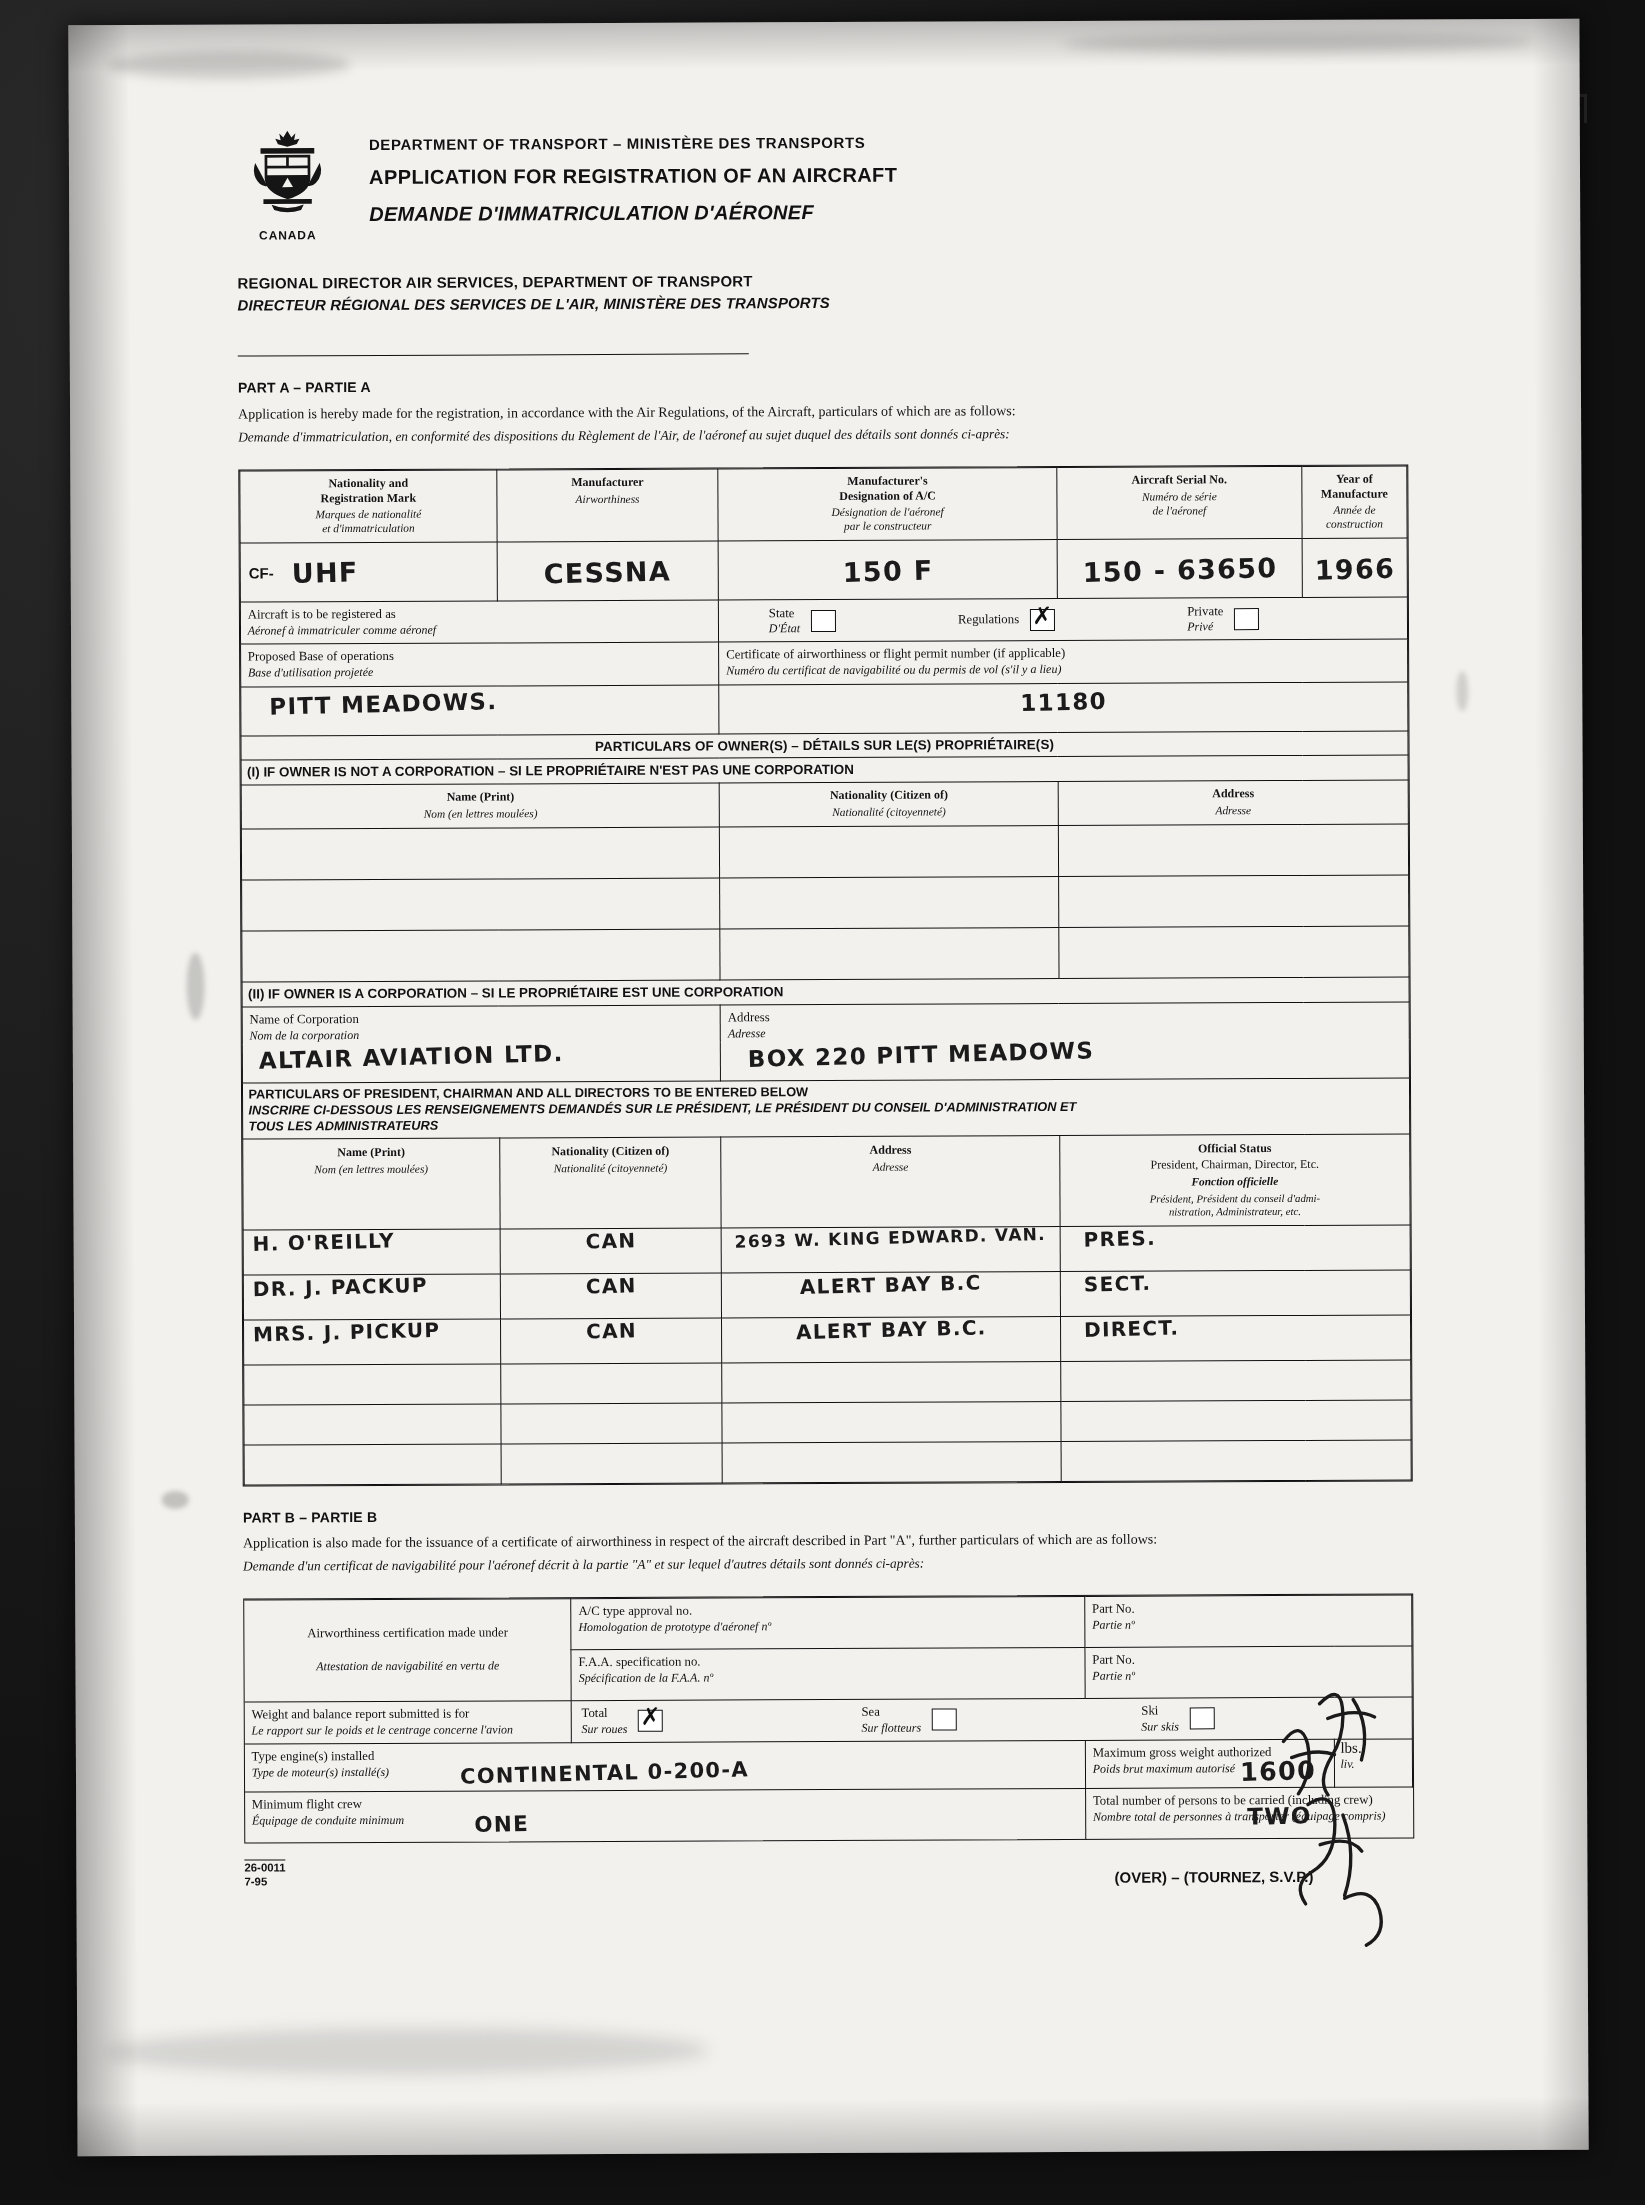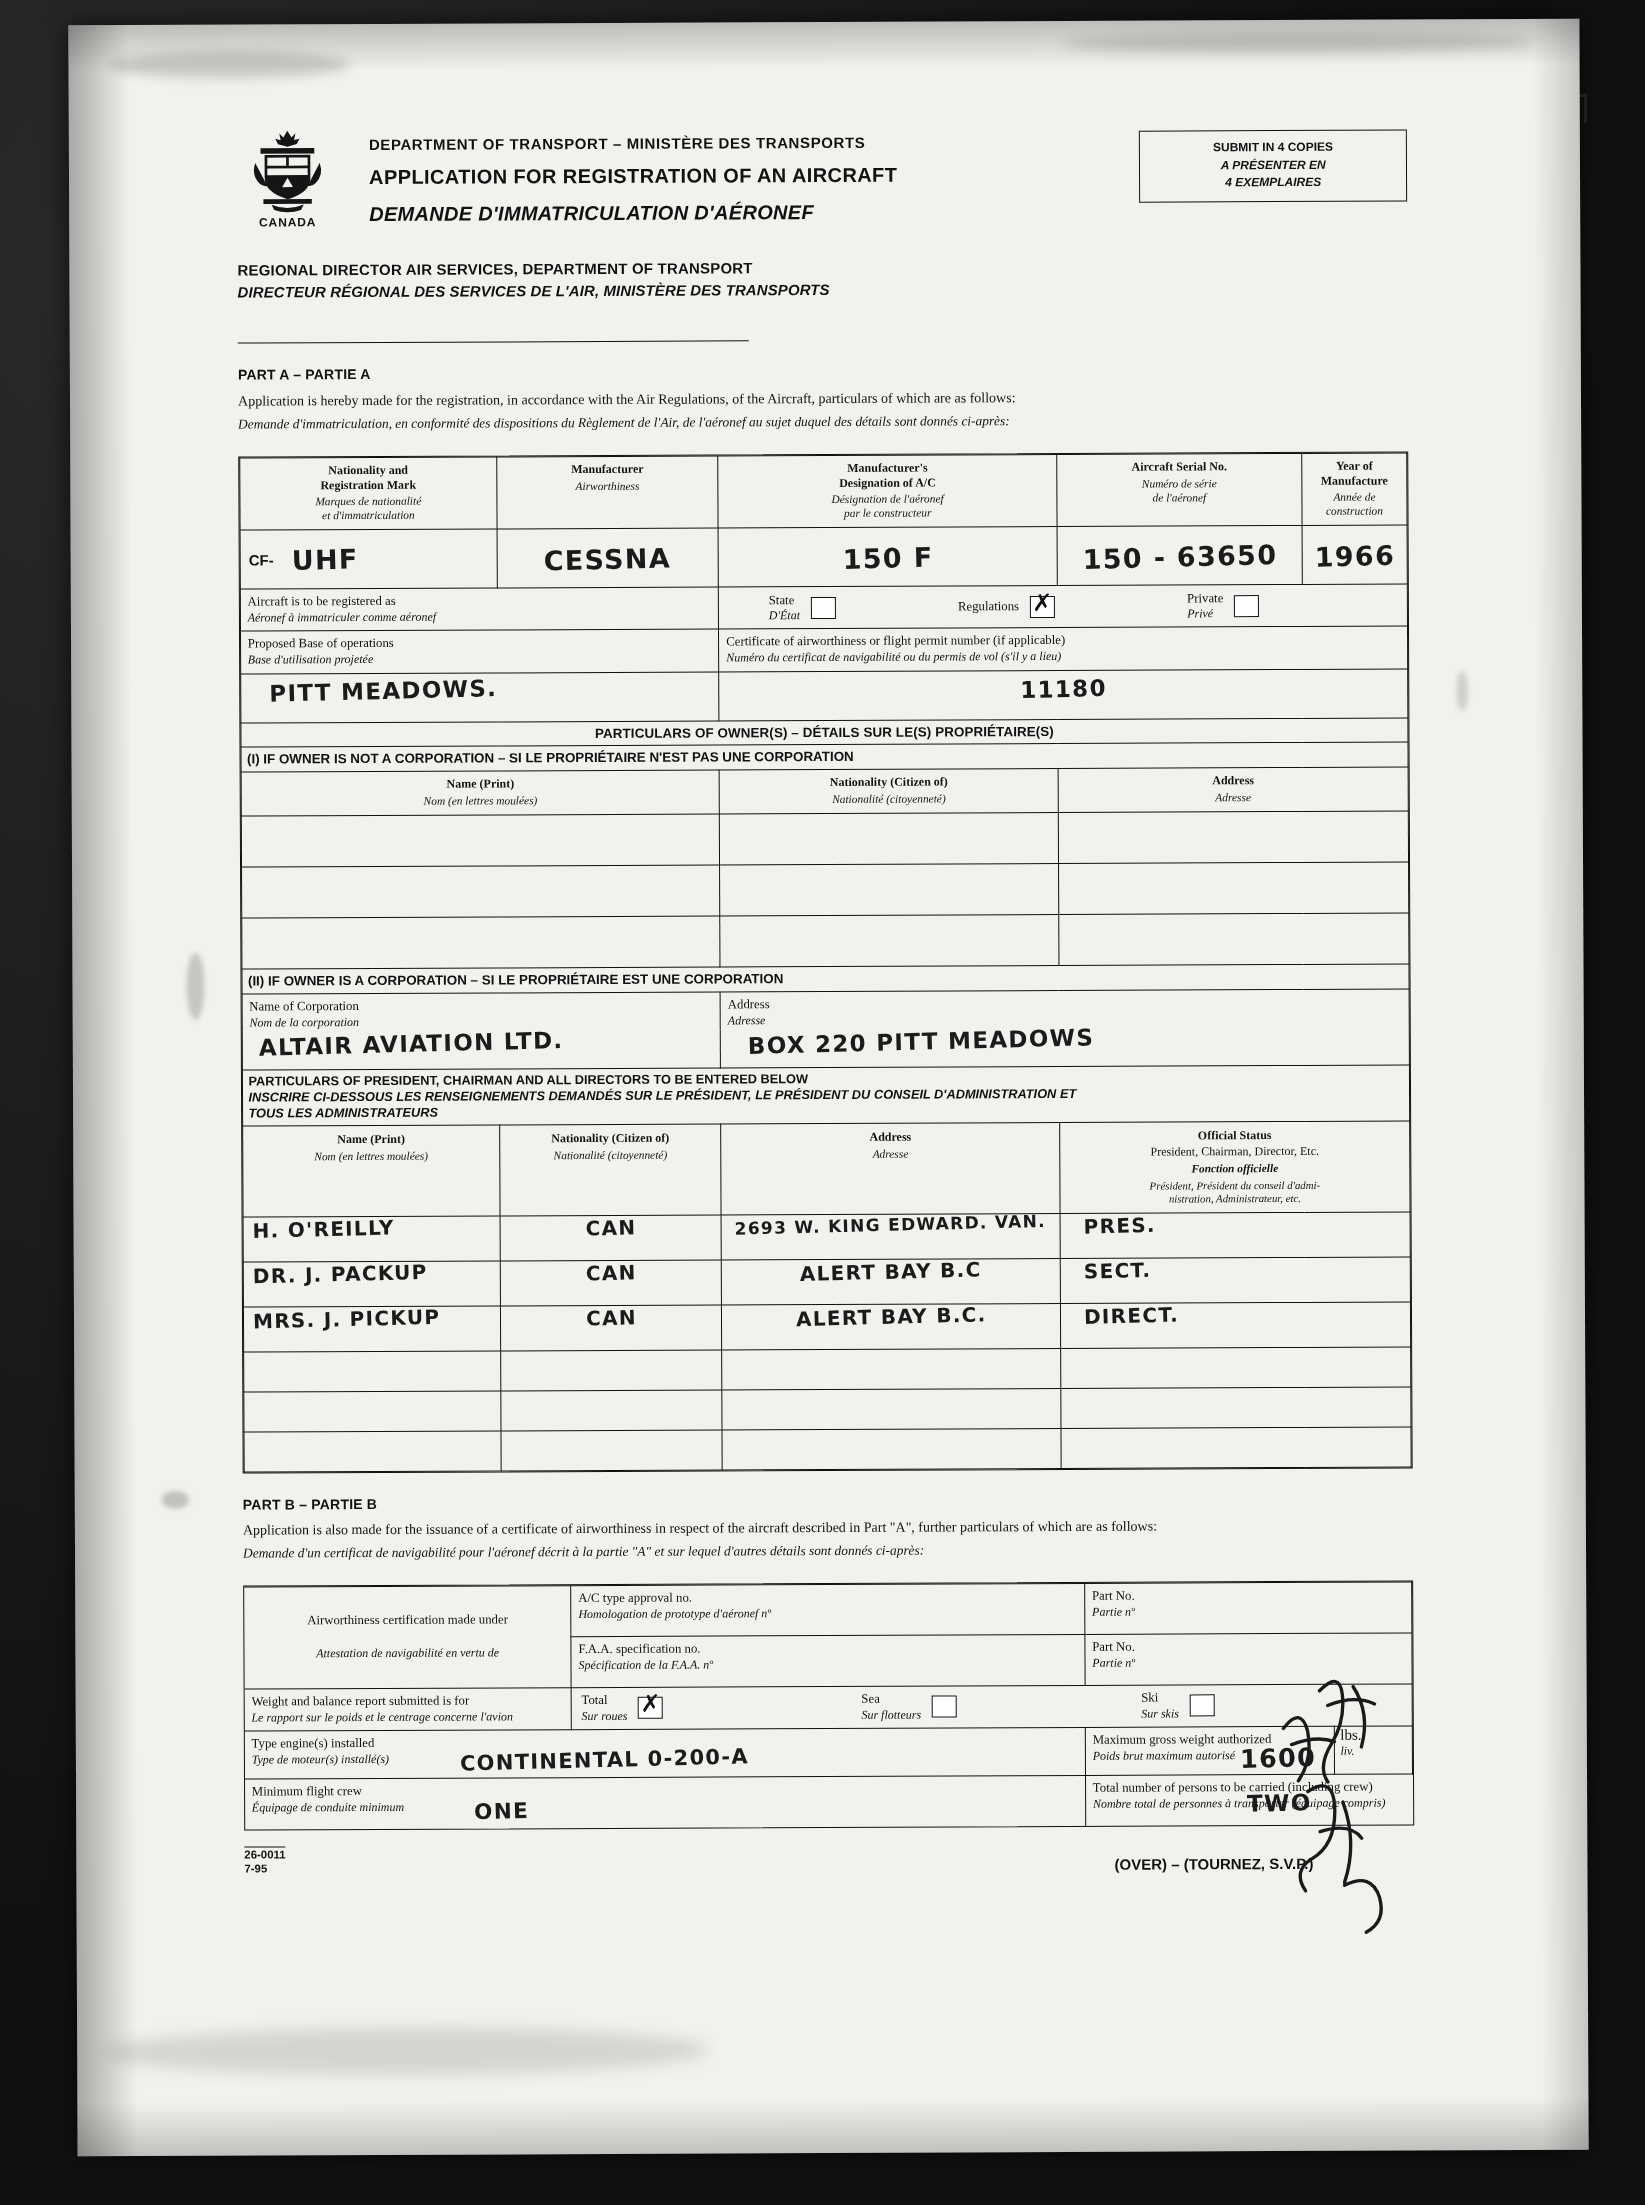--- a/index.html
+++ b/index.html
@@ -48,21 +48,21 @@
     color:#111;
   }
 
   
   .header-row { display:flex; align-items:flex-start; }
   .crest { width:101px; text-align:center; padding-top:4px; }
   .crest-svg { display:block; margin:0 auto; }
   .crest-label {
     font-family:"Liberation Sans", sans-serif;
     font-size:12px; font-weight:bold; letter-spacing:0.9px;
-    margin-top:0;
+    margin-top:13px;
   }
   .titles { flex:1; padding-left:31px; padding-top:10.8px; }
   .t-dept {
     font-family:"Liberation Sans", sans-serif;
     font-size:15px; font-weight:bold; letter-spacing:0.6px;
     margin-bottom:13.4px;
   }
   .t-main {
     font-family:"Liberation Sans", sans-serif;
     font-size:20px; font-weight:bold; letter-spacing:0.4px;
@@ -204,25 +204,20 @@
         </svg>
         <div class="crest-label">CANADA</div>
       </div>
 
       <div class="titles">
         <div class="t-dept">DEPARTMENT OF TRANSPORT – MINISTÈRE DES TRANSPORTS</div>
         <div class="t-main">APPLICATION FOR REGISTRATION OF AN AIRCRAFT</div>
         <div class="t-main2">DEMANDE D'IMMATRICULATION D'AÉRONEF</div>
       </div>
 
-      <div class="submit-box">
-        <div>SUBMIT IN 4 COPIES</div>
-        <div><i>A PRÉSENTER EN</i></div>
-        <div><i>4 EXEMPLAIRES</i></div>
-      </div>
     </div>
 
     <div class="rd-wrap">
       <div class="rd-left">
         <div class="rd-1">REGIONAL DIRECTOR AIR SERVICES, DEPARTMENT OF TRANSPORT</div>
         <div class="rd-2">DIRECTEUR RÉGIONAL DES SERVICES DE L'AIR, MINISTÈRE DES TRANSPORTS</div>
         <div class="rd-rule"></div>
       </div>
     </div>
 

